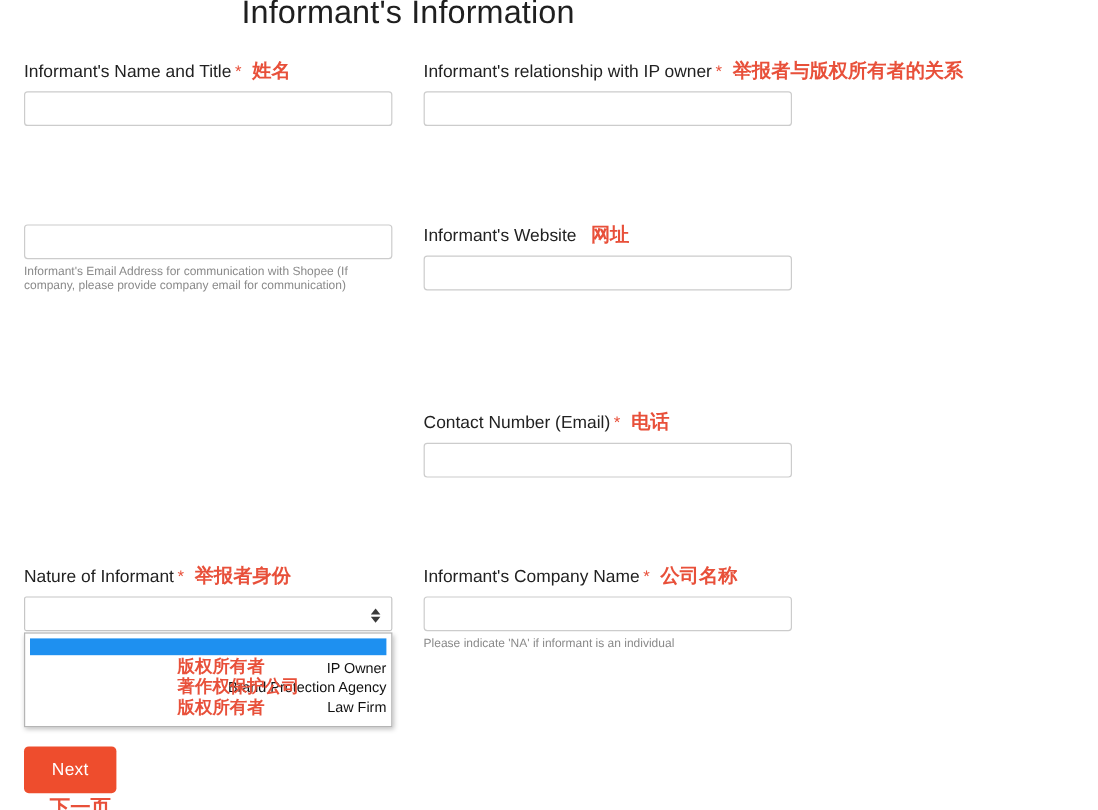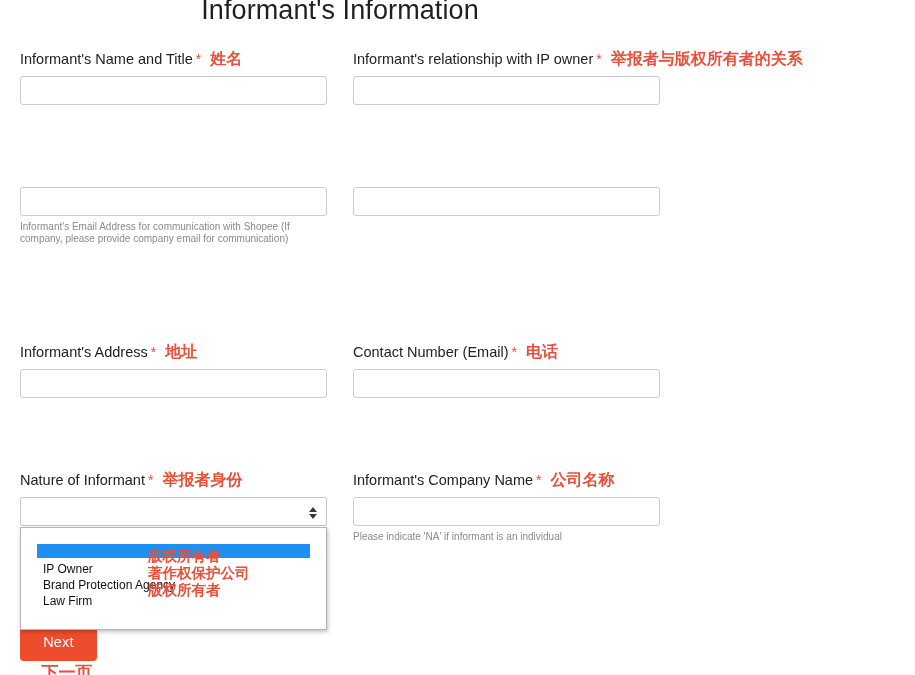--- a/index.html
+++ b/index.html
@@ -138,22 +138,23 @@
   .arrow-dn { border-top: 5px solid #3a3a3a; }
 
   .dropdown-list {
     position: absolute;
     left: 0;
     top: 30px;
     width: 307px;
     background: #ffffff;
     border: 1px solid #b5b5b5;
     box-shadow: 1px 2px 4px rgba(0,0,0,0.25);
-    padding: 16px;
+    padding: 4px;
     z-index: 30;
+    text-align: right;
   }
   .dd-option {
     font-size: 12px;
     line-height: 14px;
     padding: 1px 0 1px 6px;
     color: #111111;
     white-space: nowrap;
     font-family: "Liberation Sans", sans-serif;
   }
   .dd-option.blank {
@@ -237,32 +238,29 @@
     </div>
 
     <div class="row" style="height:156px;">
 
       <div class="field col-left" style="top:0;">
         <input class="text-input" type="text" placeholder="" style="">
         <span class="helper">Informant's Email Address for communication with Shopee (If company, please provide company email for communication)</span>
       </div>
 
       <div class="field col-right" style="top:0;">
+        <span class="label-line">
+          <span class="label-text">Informant's Website</span><span class="req-star"></span><span class="cn-note">网址</span>
+        </span>
         <input class="text-input" type="text" placeholder="" style="">
       </div>
     </div>
 
     <div class="row" style="height:128px;">
 
-      <div class="field col-left" style="top:0;">
-        <span class="label-line">
-          <span class="label-text">Informant's Address</span><span class="req-star">*</span><span class="cn-note">地址</span>
-        </span>
-        <input class="text-input" type="text" placeholder="" style="">
-      </div>
 
       <div class="field col-right" style="top:0;">
         <span class="label-line">
           <span class="label-text">Contact Number (Email)</span><span class="req-star">*</span><span class="cn-note">电话</span>
         </span>
         <input class="text-input" type="text" placeholder="" style="">
       </div>
     </div>
 
     <div class="row" style="height:120px;">

